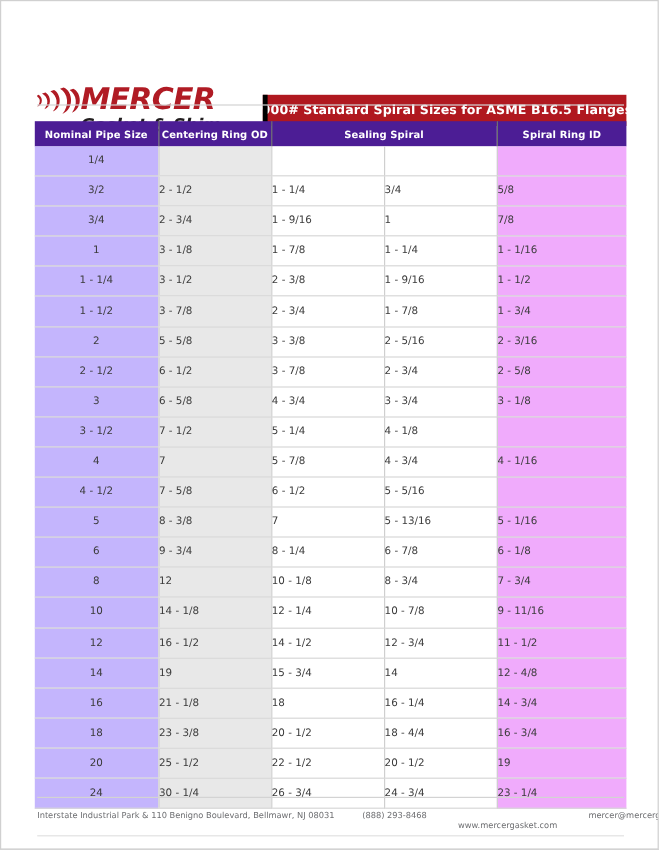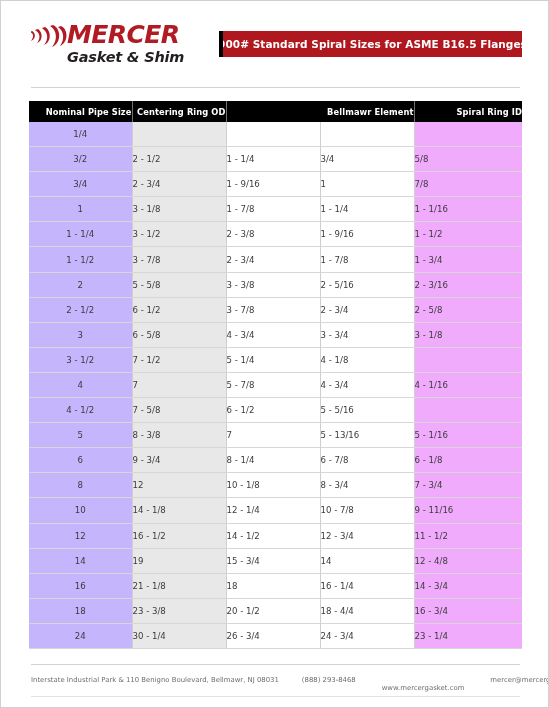--- a/index.html
+++ b/index.html
@@ -17,20 +17,21 @@
     background: #ffffff;
     overflow: hidden;
     box-sizing: border-box;
     border: 1px solid #d0d0d0;
   }
 
   
   .masthead {
     position: relative;
     height: 78px;
+    margin-top: 48px;
   }
   .logo {
     position: absolute;
     left: 30px;
     top: 22px;
     width: 160px;
     height: 46px;
   }
   .logo-swoosh {
     position: absolute;
@@ -111,27 +112,27 @@
     left: 28px;
     top: 100px;
     width: 493px;
   }
   table.sizes {
     border-collapse: collapse;
     width: 493px;
     table-layout: fixed;
   }
   table.sizes th {
-    background: #000000;
+    background: #4c1d95;
     color: #ffffff;
     font-family: "DejaVu Sans", sans-serif;
     font-size: 8.3px;
     font-weight: bold;
     height: 21px;
-    text-align: right;
+    text-align: center;
     border-right: 1px solid #6e6f71;
     letter-spacing: 0.1px;
     padding: 0;
   }
   table.sizes th:last-child { border-right: none; }
 
   table.sizes td {
     height: 24.1px;
     font-family: "DejaVu Sans", sans-serif;
     font-size: 8.6px;
@@ -248,21 +249,21 @@
         <col class="colg-nom">
           <col class="colg-cod">
           <col class="colg-se1">
           <col class="colg-se2">
           <col class="colg-irid">
       </colgroup>
       <thead>
         <tr>
           <th>Nominal Pipe Size</th>
           <th>Centering Ring OD</th>
-          <th colspan="2">Bellmawr Element</th>
+          <th colspan="2">Sealing Spiral</th>
           <th>Spiral Ring ID</th>
         </tr>
       </thead>
       <tbody id="table-body">
           <tr>
             <td class="c-nom">1/4</td>
             <td class="c-cod"></td>
             <td class="c-se1"></td>
             <td class="c-se2"></td>
             <td class="c-irid"></td>
@@ -392,20 +393,27 @@
             <td class="c-se1">18</td>
             <td class="c-se2">16 - 1/4</td>
             <td class="c-irid">14 - 3/4</td>
           </tr>
           <tr>
             <td class="c-nom">18</td>
             <td class="c-cod">23 - 3/8</td>
             <td class="c-se1">20 - 1/2</td>
             <td class="c-se2">18 - 4/4</td>
             <td class="c-irid">16 - 3/4</td>
+          </tr>
+          <tr>
+            <td class="c-nom">20</td>
+            <td class="c-cod">25 - 1/2</td>
+            <td class="c-se1">22 - 1/2</td>
+            <td class="c-se2">20 - 1/2</td>
+            <td class="c-irid">19</td>
           </tr>
           <tr>
             <td class="c-nom">24</td>
             <td class="c-cod">30 - 1/4</td>
             <td class="c-se1">26 - 3/4</td>
             <td class="c-se2">24 - 3/4</td>
             <td class="c-irid">23 - 1/4</td>
           </tr>
         </tbody>
     </table>

